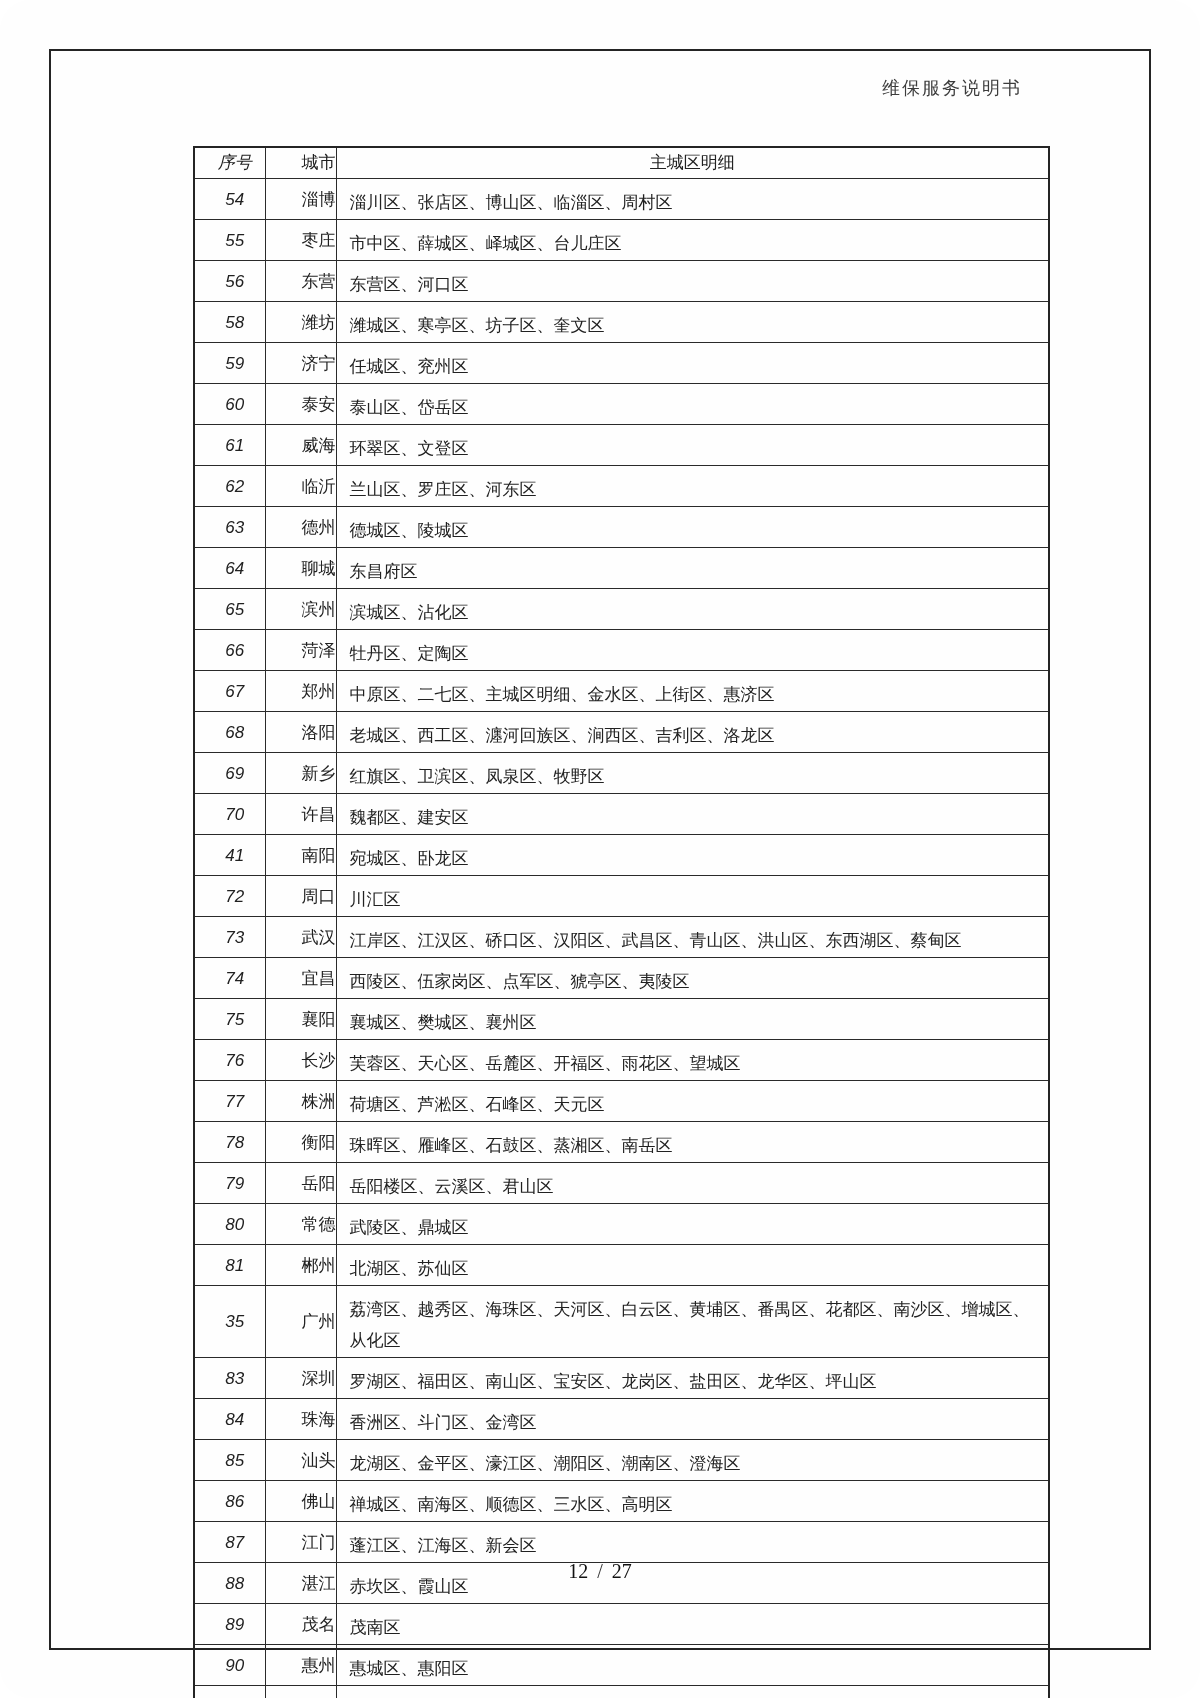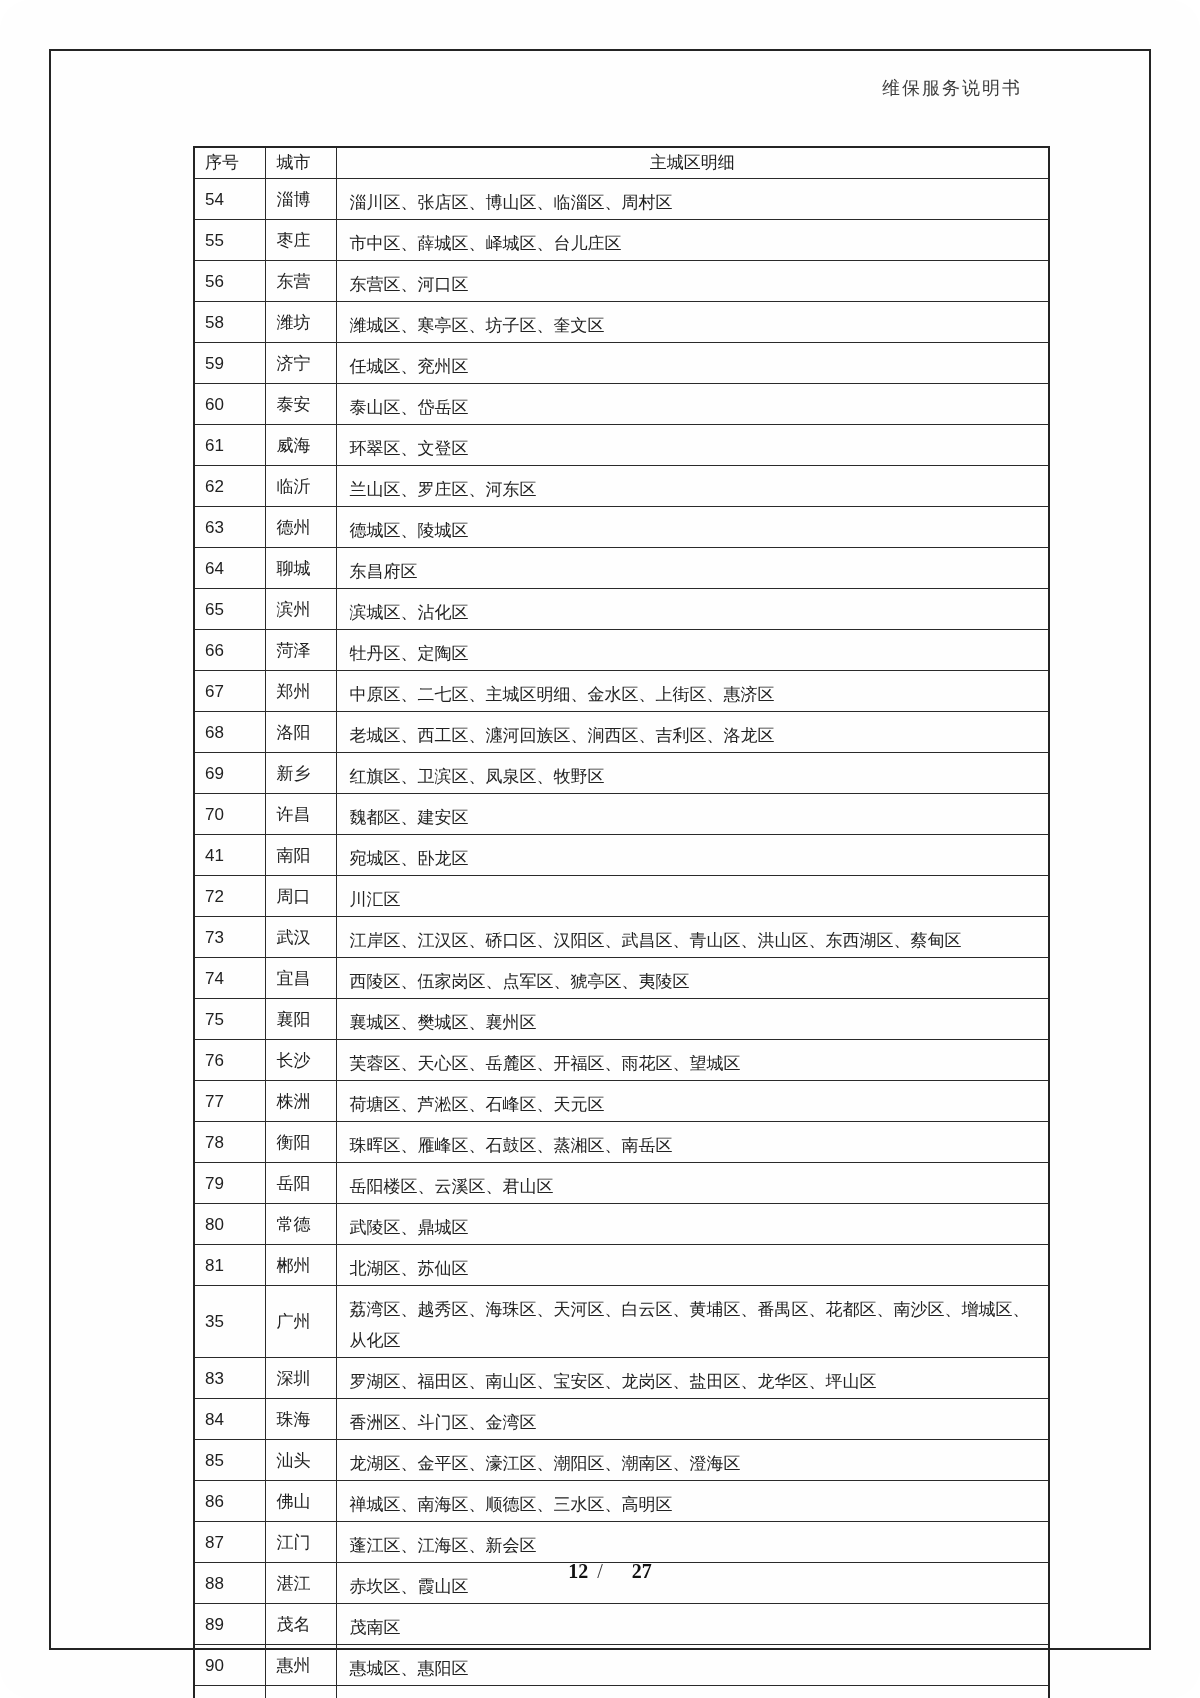--- a/index.html
+++ b/index.html
@@ -68,26 +68,27 @@
     height: 30px;
     line-height: 30px;
   }
 
   table.city-table td {
     height: 32px;
     line-height: 31px;
   }
 
   th.h-no, td.c-no {
-    text-align: left;
+    text-align: center;
     padding-left: 10px;
+    font-style: italic;
   }
 
   th.h-city, td.c-city {
-    text-align: left;
+    text-align: right;
     padding-left: 11px;
   }
 
   th.h-districts {
     text-align: center;
   }
 
   td.c-districts {
     text-align: left;
     padding: 8px 14px 1px 13px;
@@ -98,21 +99,21 @@
     position: absolute;
     top: 1560px;
     left: 0;
     width: 1200px;
     text-align: center;
     font-family: "Liberation Serif", "DejaVu Serif", serif;
     font-size: 20px;
     color: #111111;
   }
 
-  .page-footer .num { font-weight: bold; margin-left: 20px; }
+  .page-footer .num { font-weight: normal; }
   .page-footer .sep { font-weight: normal; padding: 0 9px; color: #333; }
 </style>
 </head>
 <body>
 
 <div class="page">
 
   <div class="page-frame"></div>
 
   <div class="doc-header">维保服务说明书</div>

